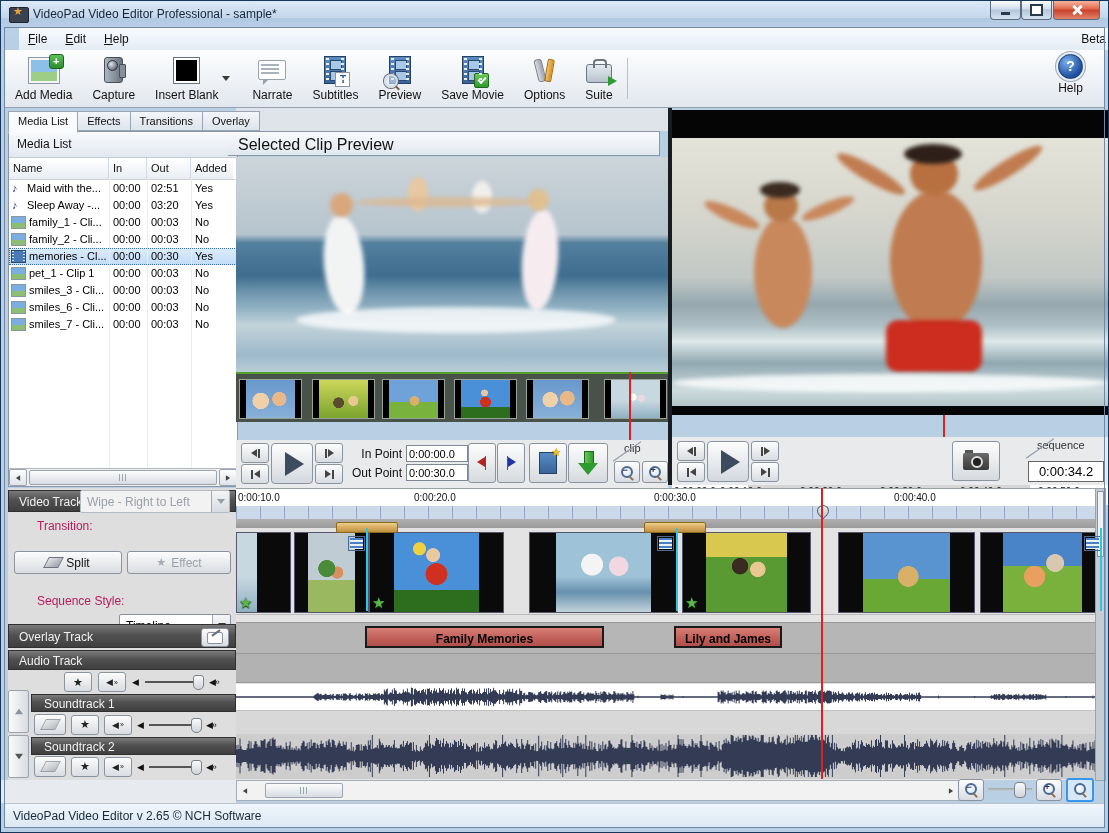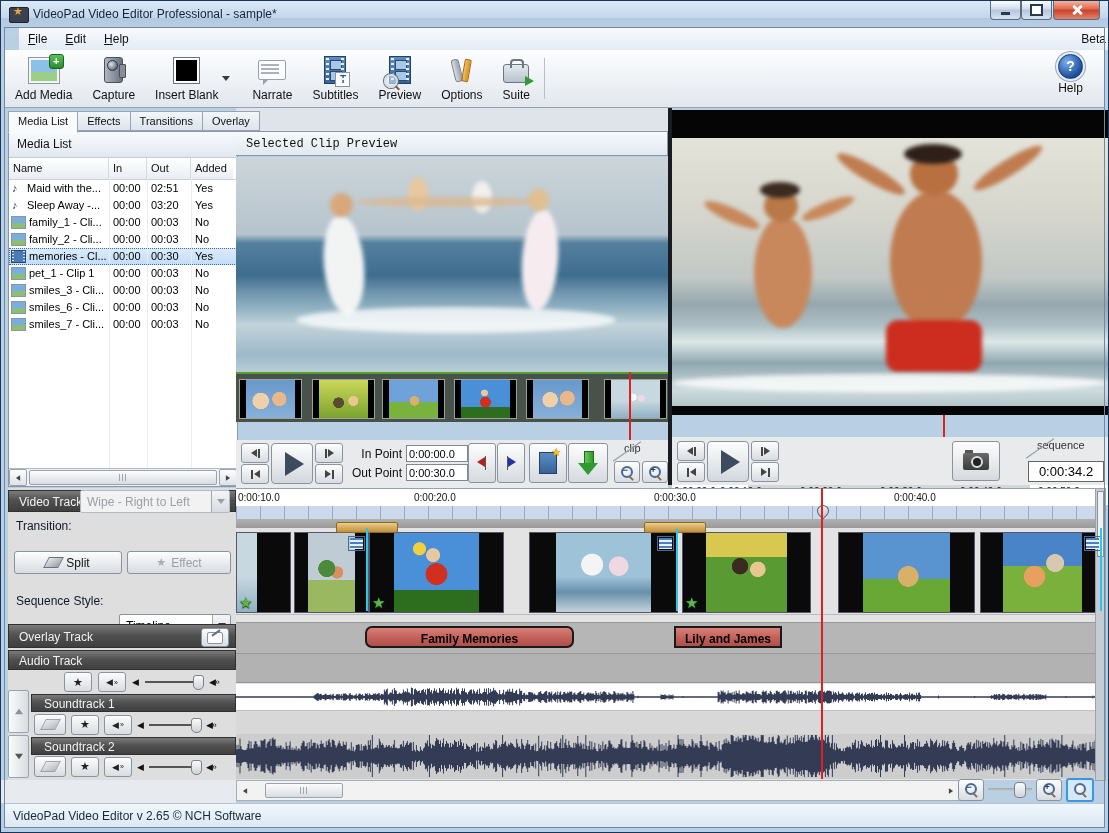--- a/index.html
+++ b/index.html
@@ -95,21 +95,21 @@
      background:repeating-linear-gradient(90deg,#9aa 0 1px,transparent 1px 3px);}
   .tri-l{width:0;height:0;border-top:4px solid transparent;border-bottom:4px solid transparent;border-right:6px solid #444;}
   .tri-r{width:0;height:0;border-top:4px solid transparent;border-bottom:4px solid transparent;border-left:6px solid #444;}
   .tri-u{width:0;height:0;border-left:5px solid transparent;border-right:5px solid transparent;border-bottom:7px solid #555;}
   .tri-d{width:0;height:0;border-left:5px solid transparent;border-right:5px solid transparent;border-top:7px solid #555;}
   .vbar{width:2px;height:9px;background:#444;}
   
   .left-bottom{left:8px;top:488px;width:228px;height:292px;background:#dedede;}
   .dark-hdr{background:linear-gradient(180deg,#7b7b7b,#515151 45%,#3f3f3f);color:#f2f2f2;font-size:12px;border:1px solid #303030;}
   .vt-hdr{left:8px;top:490px;width:228px;height:22px;line-height:22px;padding-left:10px;box-sizing:border-box;}
-  .lbl{font-size:12px;color:#0f172a;}
+  .lbl{font-size:12px;color:#be185d;margin-left:21px;}
   .dropdown{height:21px;border:1px solid #8a929c;border-radius:2px;background:#fff;font-size:12px;display:flex;align-items:center;position:relative;}
   .dropdown .dtext{flex:1;padding-left:6px;white-space:nowrap;overflow:hidden;}
   .dropdown .dbtn{width:17px;height:100%;border-left:1px solid #a0a8b0;background:linear-gradient(180deg,#f4f5f7,#d7dbe0);display:flex;align-items:center;justify-content:center;}
   .dropdown.disabled{background:#f2f2f2;color:#9aa0a8;border-color:#b4bac2;}
   .dropdown.disabled .dd-caret{border-top-color:#9aa0a8;}
   .btn{background:linear-gradient(180deg,#fcfcfc,#d9dce1);border:1px solid #8a94a0;border-radius:3px;display:flex;align-items:center;justify-content:center;gap:5px;font-size:12px;color:#111;box-shadow:inset 0 1px 0 #fff;}
   .btn.disabled{color:#9aa0a8;}
   .knife{width:13px;height:9px;background:linear-gradient(135deg,#e8e8e8,#9aa0a8);border:1px solid #6a727c;transform:skewX(-28deg);}
   .knife.gray{opacity:.6;}
   .star-g{font-size:11px;color:#222;line-height:1;}
@@ -124,21 +124,21 @@
   .v-min{font-size:9px;color:#111;}
   .v-max{font-size:9px;color:#111;letter-spacing:-1px;}
   .v-track{width:58px;height:2px;background:#555;position:relative;}
   .v-thumb{position:absolute;top:-6px;width:9px;height:13px;background:linear-gradient(180deg,#fbfbfb,#cfd3d8);border:1px solid #7a828c;border-radius:3px 3px 5px 5px;}
   .spk-ic{display:flex;align-items:center;gap:1px;font-size:9px;color:#222;}
   .st-hdr{left:31px;top:694px;width:205px;height:18px;line-height:18px;padding-left:12px;box-sizing:border-box;}
   .st2-hdr{top:737px;}
   .vscroll-left{left:8px;top:690px;width:21px;height:88px;display:flex;flex-direction:column;gap:2px;}
   .vscroll-left .vbtn{flex:1;background:linear-gradient(90deg,#fbfbfb,#d8dce1);border:1px solid #9aa4b0;border-radius:2px;display:flex;align-items:center;justify-content:center;}
   
-  .clip-hdr{left:236px;top:131px;width:432px;height:25px;background:linear-gradient(180deg,#f8fafc,#e2e8f0);border:1px solid #8a96a6;border-left:none;font-size:12px;line-height:25px;padding-left:10px;box-sizing:border-box;color:#111;font-family:Liberation Mono, monospace;}
+  .clip-hdr{left:228px;top:131px;width:432px;height:25px;background:linear-gradient(180deg,#f8fafc,#e2e8f0);border:1px solid #8a96a6;border-left:none;font-size:16px;line-height:25px;padding-left:10px;box-sizing:border-box;color:#111;}
   .clip-video{left:236px;top:157px;width:432px;height:215px;overflow:hidden;
      background:linear-gradient(180deg,#ccd5da 0%,#b6c4cd 36%,#54809e 40%,#3f6d8e 55%,#6f95ad 63%,#8fb0c2 70%,#c2d3da 78%,#9db9c9 92%,#b9cdd6 100%);}
   .blob{position:absolute;border-radius:50%;filter:blur(2px);}
   .filmstrip{left:236px;top:372px;width:432px;height:48px;background:#49524a;border-top:2px solid #55a02c;}
   .fthumb{position:absolute;top:5px;width:61px;height:38px;border:1px solid #98a698;background:#000;overflow:hidden;}
   .fthumb .inner{position:absolute;left:6px;right:6px;top:0;bottom:0;}
   .clip-ruler{left:236px;top:420px;width:432px;height:20px;background:linear-gradient(180deg,#bdeaa0,#8cc96c);border-top:1px solid #5a8a44;position:relative;overflow:hidden;}
   .clip-ruler::after{content:"";position:absolute;left:0;right:0;bottom:0;height:5px;
      background:repeating-linear-gradient(90deg,rgba(20,70,20,.55) 0 1px,transparent 1px 13.7px);}
   .rlabel{position:absolute;top:2px;font-size:10px;font-weight:bold;color:#0a1a0a;}
@@ -294,20 +294,30 @@
         <span class="film">
           <span class="fr f1"></span>
           <span class="fr f2"></span>
           <span class="badge b-mag"></span>
         </span>
       </span>
     <span>Preview</span>
   </div>
   <div class="tbig">
     <span class="ic">
+        <span class="film">
+          <span class="fr f1"></span>
+          <span class="fr f2"></span>
+          <span class="badge b-check"></span>
+        </span>
+      </span>
+    <span>Save Movie</span>
+  </div>
+  <div class="tbig">
+    <span class="ic">
         <span class="i-options"></span>
       </span>
     <span>Options</span>
   </div>
   <div class="tbig">
     <span class="ic">
         <span class="i-suite">
           <span class="sarr"></span>
         </span>
       </span>
@@ -731,21 +741,21 @@
       <div class="ph" style="background:radial-gradient(circle at 40% 55%,#e8a060 0 16%,transparent 17%),radial-gradient(circle at 66% 38%,#d8c8b0 0 12%,transparent 13%),linear-gradient(180deg,#4a84c8 42%,#7ab03c 42%);"></div>
       <span class="hamb"></span>
     </div>
     <div class="cyan" style="left:130px;top:0;height:83px;"></div>
     <div class="cyan" style="left:440px;top:0;height:83px;"></div>
     <div class="cyan" style="left:864px;top:0;height:83px;"></div>
   </div>
   <div class="transbar" style="left: 100px; background: linear-gradient(rgb(236, 208, 138), rgb(221, 178, 104) 40%, rgb(192, 144, 64));"></div>
   <div class="transbar" style="left: 408px; background: linear-gradient(rgb(236, 208, 138), rgb(221, 178, 104) 40%, rgb(192, 144, 64));"></div>
   <div class="tl-overlay">
-    <div class="obar" style="left: 129px; width: 209px; background: linear-gradient(rgb(216, 128, 120), rgb(194, 96, 90) 55%, rgb(176, 80, 74)); border-radius: 7px;">Family Memories</div>
+    <div class="obar" style="left: 129px; width: 239px; background: linear-gradient(rgb(216, 128, 120), rgb(194, 96, 90) 55%, rgb(176, 80, 74));">Family Memories</div>
     <div class="obar" style="left: 438px; width: 108px; background: linear-gradient(rgb(216, 128, 120), rgb(194, 96, 90) 55%, rgb(176, 80, 74));">Lily and James</div>
   </div>
   <div class="tl-audio"></div>
   <div class="tl-st1">
     <svg id="wave1" class="wave" viewBox="0 0 865 26" preserveAspectRatio="none">
         <line x1="0" x2="865" y1="13" y2="13" stroke="#343b55" stroke-width="1"></line>
         <path d="M0 12.6V13.4M1 12.6V13.4M2 12.6V13.4M3 12.6V13.4M4 12.4V13.6M5 12.6V13.4M6 12.6V13.4M7 12.6V13.4M8 12.6V13.4M9 12.6V13.4M10 12.6V13.4M11 12.6V13.4M12 12.6V13.4M13 12.6V13.4M14 12.6V13.4M15 12.6V13.4M16 12.6V13.4M17 12.6V13.4M18 12.6V13.4M19 12.6V13.4M20 12.6V13.4M21 12.6V13.4M22 12.6V13.4M23 12.6V13.4M24 12.6V13.4M25 12.6V13.4M26 12.6V13.4M27 12.6V13.4M28 12.6V13.4M29 12.6V13.4M30 12.6V13.4M31 12.6V13.4M32 12.6V13.4M33 12.6V13.4M34 12.6V13.4M35 12.6V13.4M36 12.6V13.4M37 12.6V13.4M38 12.6V13.4M39 12.6V13.4M40 12.6V13.4M41 12.6V13.4M42 12.6V13.4M43 12.6V13.4M44 12.6V13.4M45 12.6V13.4M46 12.6V13.4M47 12.6V13.4M48 12.6V13.4M49 12.6V13.4M50 12.6V13.4M51 12.6V13.4M52 12.6V13.4M53 12.6V13.4M54 12.6V13.4M55 12.6V13.4M56 12.6V13.4M57 12.6V13.4M58 12.6V13.4M59 12.6V13.4M60 12.6V13.4M61 12.6V13.4M62 12.6V13.4M63 12.6V13.4M64 12.6V13.4M65 12.6V13.4M66 12.6V13.4M67 12.6V13.4M68 12.6V13.4M69 12.6V13.4M70 12.6V13.4M71 12.6V13.4M72 12.6V13.4M73 12.6V13.4M74 12.6V13.4M75 12.6V13.4M76 12.6V13.4M77 12.6V13.4M78 11.4V14.6M79 10.7V15.3M80 10.0V16.0M81 9.3V16.7M82 9.0V17.0M83 10.4V15.6M84 9.8V16.2M85 9.9V16.1M86 11.3V14.7M87 11.0V15.0M88 10.7V15.3M89 9.6V16.4M90 10.3V15.7M91 11.1V14.9M92 10.9V15.1M93 11.1V14.9M94 10.0V16.0M95 11.5V14.5M96 10.6V15.4M97 9.8V16.2M98 11.8V14.2M99 11.9V14.1M100 10.6V15.4M101 10.0V16.0M102 10.6V15.4M103 9.9V16.1M104 11.7V14.3M105 9.9V16.1M106 11.8V14.2M107 9.6V16.4M108 9.7V16.3M109 9.2V16.8M110 9.9V16.1M111 10.9V15.1M112 11.5V14.5M113 9.7V16.3M114 9.0V17.0M115 11.0V15.0M116 10.7V15.3M117 11.7V14.3M118 11.6V14.4M119 11.1V14.9M120 9.6V16.4M121 11.9V14.1M122 10.6V15.4M123 9.6V16.4M124 9.8V16.2M125 10.9V15.1M126 9.9V16.1M127 11.5V14.5M128 11.9V14.1M129 9.3V16.7M130 10.0V16.0M131 9.3V16.7M132 11.3V14.7M133 9.3V16.7M134 10.5V15.5M135 11.0V15.0M136 11.1V14.9M137 9.5V16.5M138 10.1V15.9M139 9.3V16.7M140 10.4V15.6M141 10.1V15.9M142 9.2V16.8M143 9.2V16.8M144 11.3V14.7M145 9.7V16.3M146 9.9V16.1M147 10.4V15.6M148 5.6V20.4M149 7.4V18.6M150 5.5V20.5M151 4.6V21.4M152 10.5V15.5M153 9.6V16.4M154 8.3V17.7M155 8.7V17.3M156 5.5V20.5M157 10.0V16.0M158 4.0V22.0M159 6.3V19.7M160 6.7V19.3M161 10.0V16.0M162 9.7V16.3M163 8.5V17.5M164 9.4V16.6M165 9.8V16.2M166 8.8V17.2M167 5.5V20.5M168 8.3V17.7M169 6.9V19.1M170 8.2V17.8M171 4.4V21.6M172 8.2V17.8M173 8.6V17.4M174 9.8V16.2M175 3.6V22.4M176 4.1V21.9M177 10.4V15.6M178 5.2V20.8M179 4.4V21.6M180 6.0V20.0M181 7.6V18.4M182 6.9V19.1M183 6.6V19.4M184 8.9V17.1M185 6.6V19.4M186 6.1V19.9M187 4.9V21.1M188 8.3V17.7M189 5.4V20.6M190 10.4V15.6M191 4.5V21.5M192 5.0V21.0M193 4.3V21.7M194 7.7V18.3M195 6.1V19.9M196 9.4V16.6M197 6.8V19.2M198 4.3V21.7M199 7.3V18.7M200 5.4V20.6M201 8.4V17.6M202 8.8V17.2M203 4.1V21.9M204 6.3V19.7M205 6.9V19.1M206 5.7V20.3M207 4.3V21.7M208 9.3V16.7M209 6.6V19.4M210 9.1V16.9M211 8.6V17.4M212 5.4V20.6M213 10.1V15.9M214 6.3V19.7M215 4.3V21.7M216 9.3V16.7M217 7.2V18.8M218 5.7V20.3M219 10.2V15.8M220 3.8V22.2M221 5.5V20.5M222 4.8V21.2M223 9.2V16.8M224 10.5V15.5M225 7.1V18.9M226 4.3V21.7M227 7.0V19.0M228 4.6V21.4M229 8.3V17.7M230 8.6V17.4M231 10.3V15.7M232 8.0V18.0M233 6.8V19.2M234 5.8V20.2M235 5.4V20.6M236 9.4V16.6M237 5.5V20.5M238 7.3V18.7M239 9.4V16.6M240 7.7V18.3M241 5.8V20.2M242 9.9V16.1M243 4.4V21.6M244 9.1V16.9M245 9.9V16.1M246 8.8V17.2M247 7.9V18.1M248 4.6V21.4M249 8.1V17.9M250 4.6V21.4M251 10.3V15.7M252 3.9V22.1M253 8.8V17.2M254 5.0V21.0M255 7.8V18.2M256 6.8V19.2M257 3.8V22.2M258 6.3V19.7M259 6.2V19.8M260 7.8V18.2M261 9.1V16.9M262 10.2V15.8M263 6.1V19.9M264 10.1V15.9M265 10.5V15.5M266 8.9V17.1M267 5.7V20.3M268 10.4V15.6M269 7.7V18.3M270 7.4V18.6M271 5.4V20.6M272 7.4V18.6M273 4.8V21.2M274 7.7V18.3M275 7.7V18.3M276 4.8V21.2M277 8.7V17.3M278 9.0V17.0M279 6.9V19.1M280 5.7V20.3M281 10.1V15.9M282 10.2V15.8M283 4.6V21.4M284 6.9V19.1M285 6.8V19.2M286 11.0V15.0M287 9.3V16.7M288 8.8V17.2M289 11.2V14.8M290 10.6V15.4M291 11.1V14.9M292 8.1V17.9M293 7.9V18.1M294 8.2V17.8M295 8.6V17.4M296 8.8V17.2M297 10.5V15.5M298 9.5V16.5M299 10.9V15.1M300 11.2V14.8M301 10.4V15.6M302 8.3V17.7M303 8.0V18.0M304 7.0V19.0M305 9.6V16.4M306 10.0V16.0M307 9.4V16.6M308 8.0V18.0M309 7.2V18.8M310 7.0V19.0M311 11.3V14.7M312 8.2V17.8M313 8.1V17.9M314 9.6V16.4M315 7.4V18.6M316 11.3V14.7M317 9.9V16.1M318 9.2V16.8M319 8.0V18.0M320 10.8V15.2M321 7.3V18.7M322 10.9V15.1M323 8.4V17.6M324 7.2V18.8M325 11.1V14.9M326 9.9V16.1M327 8.1V17.9M328 7.8V18.2M329 9.6V16.4M330 9.4V16.6M331 7.8V18.2M332 8.9V17.1M333 7.2V18.8M334 7.9V18.1M335 7.5V18.5M336 10.7V15.3M337 9.3V16.7M338 8.4V17.6M339 10.6V15.4M340 10.8V15.2M341 9.0V17.0M342 8.4V17.6M343 7.5V18.5M344 7.0V19.0M345 10.0V16.0M346 10.0V16.0M347 8.5V17.5M348 11.2V14.8M349 10.7V15.3M350 9.5V16.5M351 8.6V17.4M352 8.6V17.4M353 9.7V16.3M354 8.7V17.3M355 9.8V16.2M356 9.5V16.5M357 9.6V16.4M358 11.1V14.9M359 7.1V18.9M360 8.9V17.1M361 10.9V15.1M362 8.8V17.2M363 11.2V14.8M364 7.7V18.3M365 9.9V16.1M366 8.2V17.8M367 7.3V18.7M368 7.5V18.5M369 8.2V17.8M370 10.3V15.7M371 10.9V15.1M372 8.6V17.4M373 9.4V16.6M374 10.1V15.9M375 10.9V15.1M376 10.1V15.9M377 7.0V19.0M378 7.6V18.4M379 9.3V16.7M380 10.7V15.3M381 8.8V17.2M382 9.5V16.5M383 10.5V15.5M384 9.1V16.9M385 10.0V16.0M386 8.8V17.2M387 10.4V15.6M388 10.3V15.7M389 11.3V14.7M390 8.0V18.0M391 8.4V17.6M392 10.1V15.9M393 10.5V15.5M394 8.7V17.3M395 10.3V15.7M396 7.1V18.9M397 10.4V15.6M398 12.6V13.4M399 12.6V13.4M400 12.6V13.4M401 11.8V14.2M402 12.6V13.4M403 12.6V13.4M404 12.6V13.4M405 12.6V13.4M406 12.6V13.4M407 12.6V13.4M408 12.6V13.4M409 12.6V13.4M410 12.6V13.4M411 12.6V13.4M412 12.6V13.4M413 12.6V13.4M414 12.6V13.4M415 12.6V13.4M416 12.6V13.4M417 12.6V13.4M418 12.6V13.4M419 12.6V13.4M420 12.6V13.4M421 12.6V13.4M422 12.6V13.4M423 12.6V13.4M424 10.4V15.6M425 10.7V15.3M426 11.0V15.0M427 11.0V15.0M428 10.3V15.7M429 11.6V14.4M430 11.2V14.8M431 12.2V13.8M432 10.6V15.4M433 11.4V14.6M434 10.9V15.1M435 11.5V14.5M436 10.6V15.4M437 12.6V13.4M438 12.6V13.4M439 12.6V13.4M440 12.6V13.4M441 12.6V13.4M442 12.6V13.4M443 12.6V13.4M444 12.6V13.4M445 12.6V13.4M446 12.0V14.0M447 12.6V13.4M448 12.6V13.4M449 12.6V13.4M450 12.6V13.4M451 12.6V13.4M452 12.6V13.4M453 12.6V13.4M454 12.6V13.4M455 12.6V13.4M456 12.6V13.4M457 12.6V13.4M458 12.6V13.4M459 12.6V13.4M460 12.6V13.4M461 12.4V13.6M462 12.6V13.4M463 12.6V13.4M464 12.6V13.4M465 12.6V13.4M466 12.6V13.4M467 12.6V13.4M468 12.6V13.4M469 12.6V13.4M470 12.6V13.4M471 12.6V13.4M472 12.6V13.4M473 12.6V13.4M474 12.6V13.4M475 12.6V13.4M476 12.6V13.4M477 12.6V13.4M478 12.6V13.4M479 12.6V13.4M480 12.6V13.4M481 7.7V18.3M482 8.2V17.8M483 10.4V15.6M484 6.4V19.6M485 7.7V18.3M486 6.5V19.5M487 8.7V17.3M488 8.0V18.0M489 10.4V15.6M490 9.6V16.4M491 6.5V19.5M492 9.2V16.8M493 8.8V17.2M494 9.6V16.4M495 8.2V17.8M496 11.0V15.0M497 7.5V18.5M498 10.4V15.6M499 6.6V19.4M500 9.1V16.9M501 9.4V16.6M502 6.4V19.6M503 10.2V15.8M504 10.8V15.2M505 9.7V16.3M506 9.0V17.0M507 9.5V16.5M508 10.2V15.8M509 7.2V18.8M510 8.1V17.9M511 8.6V17.4M512 9.6V16.4M513 8.7V17.3M514 9.7V16.3M515 7.0V19.0M516 6.5V19.5M517 10.2V15.8M518 8.0V18.0M519 7.1V18.9M520 10.0V16.0M521 9.8V16.2M522 9.9V16.1M523 10.3V15.7M524 11.2V14.8M525 7.7V18.3M526 6.6V19.4M527 7.9V18.1M528 7.5V18.5M529 6.7V19.3M530 10.8V15.2M531 9.0V17.0M532 9.8V16.2M533 6.7V19.3M534 8.0V18.0M535 10.1V15.9M536 10.8V15.2M537 8.7V17.3M538 10.0V16.0M539 6.8V19.2M540 6.6V19.4M541 8.1V17.9M542 7.6V18.4M543 9.8V16.2M544 9.2V16.8M545 8.5V17.5M546 7.2V18.8M547 6.6V19.4M548 6.5V19.5M549 8.5V17.5M550 10.4V15.6M551 6.6V19.4M552 10.3V15.7M553 6.9V19.1M554 6.8V19.2M555 10.1V15.9M556 7.8V18.2M557 9.3V16.7M558 8.6V17.4M559 10.4V15.6M560 7.0V19.0M561 9.8V16.2M562 6.6V19.4M563 10.1V15.9M564 8.3V17.7M565 7.9V18.1M566 10.8V15.2M567 9.9V16.1M568 6.7V19.3M569 6.6V19.4M570 11.2V14.8M571 7.4V18.6M572 7.5V18.5M573 8.1V17.9M574 8.1V17.9M575 7.0V19.0M576 10.0V16.0M577 8.3V17.7M578 6.3V19.7M579 9.5V16.5M580 10.7V15.3M581 7.7V18.3M582 7.1V18.9M583 6.6V19.4M584 6.7V19.3M585 10.8V15.2M586 8.0V18.0M587 7.3V18.7M588 8.7V17.3M589 7.6V18.4M590 6.5V19.5M591 6.7V19.3M592 6.5V19.5M593 6.9V19.1M594 7.6V18.4M595 10.7V15.3M596 7.6V18.4M597 9.6V16.4M598 7.9V18.1M599 9.2V16.8M600 10.9V15.1M601 7.3V18.7M602 9.5V16.5M603 9.9V16.1M604 9.6V16.4M605 8.2V17.8M606 9.4V16.6M607 10.8V15.2M608 11.0V15.0M609 9.5V16.5M610 10.6V15.4M611 8.5V17.5M612 8.4V17.6M613 9.9V16.1M614 9.6V16.4M615 8.4V17.6M616 10.5V15.5M617 11.8V14.2M618 9.7V16.3M619 9.2V16.8M620 8.4V17.6M621 9.7V16.3M622 8.5V17.5M623 11.2V14.8M624 9.7V16.3M625 9.5V16.5M626 11.8V14.2M627 10.2V15.8M628 8.3V17.7M629 11.0V15.0M630 9.9V16.1M631 10.0V16.0M632 9.0V17.0M633 10.2V15.8M634 9.1V16.9M635 8.7V17.3M636 10.5V15.5M637 8.6V17.4M638 10.4V15.6M639 10.1V15.9M640 9.7V16.3M641 11.1V14.9M642 10.9V15.1M643 10.7V15.3M644 9.9V16.1M645 11.4V14.6M646 10.5V15.5M647 9.7V16.3M648 11.5V14.5M649 8.6V17.4M650 11.1V14.9M651 9.1V16.9M652 10.9V15.1M653 9.7V16.3M654 10.0V16.0M655 11.3V14.7M656 11.0V15.0M657 11.7V14.3M658 10.3V15.7M659 10.1V15.9M660 10.2V15.8M661 11.6V14.4M662 10.4V15.6M663 9.0V17.0M664 10.5V15.5M665 11.5V14.5M666 11.1V14.9M667 10.6V15.4M668 10.0V16.0M669 10.5V15.5M670 10.1V15.9M671 11.2V14.8M672 8.4V17.6M673 11.3V14.7M674 9.8V16.2M675 9.8V16.2M676 11.1V14.9M677 10.6V15.4M678 11.4V14.6M679 8.8V17.2M680 11.1V14.9M681 8.8V17.2M682 8.4V17.6M683 11.0V15.0M684 12.6V13.4M685 12.6V13.4M686 12.6V13.4M687 12.6V13.4M688 12.6V13.4M689 12.6V13.4M690 12.6V13.4M691 12.6V13.4M692 12.6V13.4M693 12.6V13.4M694 12.6V13.4M695 12.6V13.4M696 12.6V13.4M697 12.6V13.4M698 12.6V13.4M699 12.6V13.4M700 12.6V13.4M701 11.6V14.4M702 12.6V13.4M703 12.6V13.4M704 12.6V13.4M705 12.6V13.4M706 12.6V13.4M707 12.6V13.4M708 12.6V13.4M709 12.6V13.4M710 12.6V13.4M711 12.6V13.4M712 12.6V13.4M713 12.6V13.4M714 12.6V13.4M715 12.6V13.4M716 12.6V13.4M717 12.6V13.4M718 12.6V13.4M719 12.6V13.4M720 12.6V13.4M721 12.6V13.4M722 12.6V13.4M723 12.6V13.4M724 12.6V13.4M725 12.6V13.4M726 12.6V13.4M727 12.6V13.4M728 12.6V13.4M729 12.6V13.4M730 12.6V13.4M731 12.6V13.4M732 12.6V13.4M733 12.6V13.4M734 12.6V13.4M735 12.6V13.4M736 12.6V13.4M737 12.0V14.0M738 12.6V13.4M739 12.6V13.4M740 12.6V13.4M741 12.6V13.4M742 12.6V13.4M743 12.6V13.4M744 12.6V13.4M745 12.6V13.4M746 12.6V13.4M747 12.6V13.4M748 12.6V13.4M749 12.6V13.4M750 12.6V13.4M751 12.6V13.4M752 12.6V13.4M753 12.1V13.9M754 10.9V15.1M755 12.0V14.0M756 11.1V14.9M757 10.0V16.0M758 11.1V14.9M759 10.1V15.9M760 11.5V14.5M761 10.0V16.0M762 9.9V16.1M763 11.6V14.4M764 11.0V15.0M765 9.8V16.2M766 10.0V16.0M767 10.5V15.5M768 11.7V14.3M769 11.3V14.7M770 10.6V15.4M771 10.2V15.8M772 10.9V15.1M773 10.5V15.5M774 11.1V14.9M775 12.1V13.9M776 10.7V15.3M777 10.9V15.1M778 10.3V15.7M779 10.6V15.4M780 11.3V14.7M781 9.8V16.2M782 11.6V14.4M783 11.5V14.5M784 11.4V14.6M785 11.0V15.0M786 9.7V16.3M787 10.7V15.3M788 11.8V14.2M789 10.8V15.2M790 11.6V14.4M791 10.9V15.1M792 10.1V15.9M793 10.4V15.6M794 11.3V14.7M795 10.3V15.7M796 10.3V15.7M797 12.1V13.9M798 9.9V16.1M799 10.1V15.9M800 11.3V14.7M801 10.0V16.0M802 11.1V14.9M803 10.3V15.7M804 11.2V14.8M805 11.1V14.9M806 11.6V14.4M807 11.4V14.6M808 10.5V15.5M809 12.6V13.4M810 12.6V13.4M811 12.6V13.4M812 12.6V13.4M813 12.6V13.4M814 12.6V13.4M815 12.6V13.4M816 12.6V13.4M817 12.6V13.4M818 12.6V13.4M819 12.6V13.4M820 12.6V13.4M821 12.6V13.4M822 12.6V13.4M823 12.6V13.4M824 12.6V13.4M825 12.6V13.4M826 12.6V13.4M827 12.6V13.4M828 11.9V14.1M829 12.6V13.4M830 12.6V13.4M831 12.6V13.4M832 12.6V13.4M833 12.6V13.4M834 12.6V13.4M835 12.6V13.4M836 12.6V13.4M837 12.6V13.4M838 12.6V13.4M839 12.6V13.4M840 12.6V13.4M841 12.6V13.4M842 12.6V13.4M843 12.6V13.4M844 12.6V13.4M845 12.6V13.4M846 12.6V13.4M847 12.6V13.4M848 12.6V13.4M849 12.6V13.4M850 12.6V13.4M851 12.6V13.4M852 12.6V13.4M853 12.6V13.4M854 12.6V13.4M855 11.6V14.4M856 12.6V13.4M857 12.6V13.4M858 12.6V13.4M859 12.6V13.4M860 12.6V13.4M861 12.6V13.4M862 12.6V13.4M863 12.6V13.4M864 12.6V13.4" stroke="#343b55" stroke-width="1"></path>
       </svg>
   </div>
   <div class="tl-st1b"></div>

